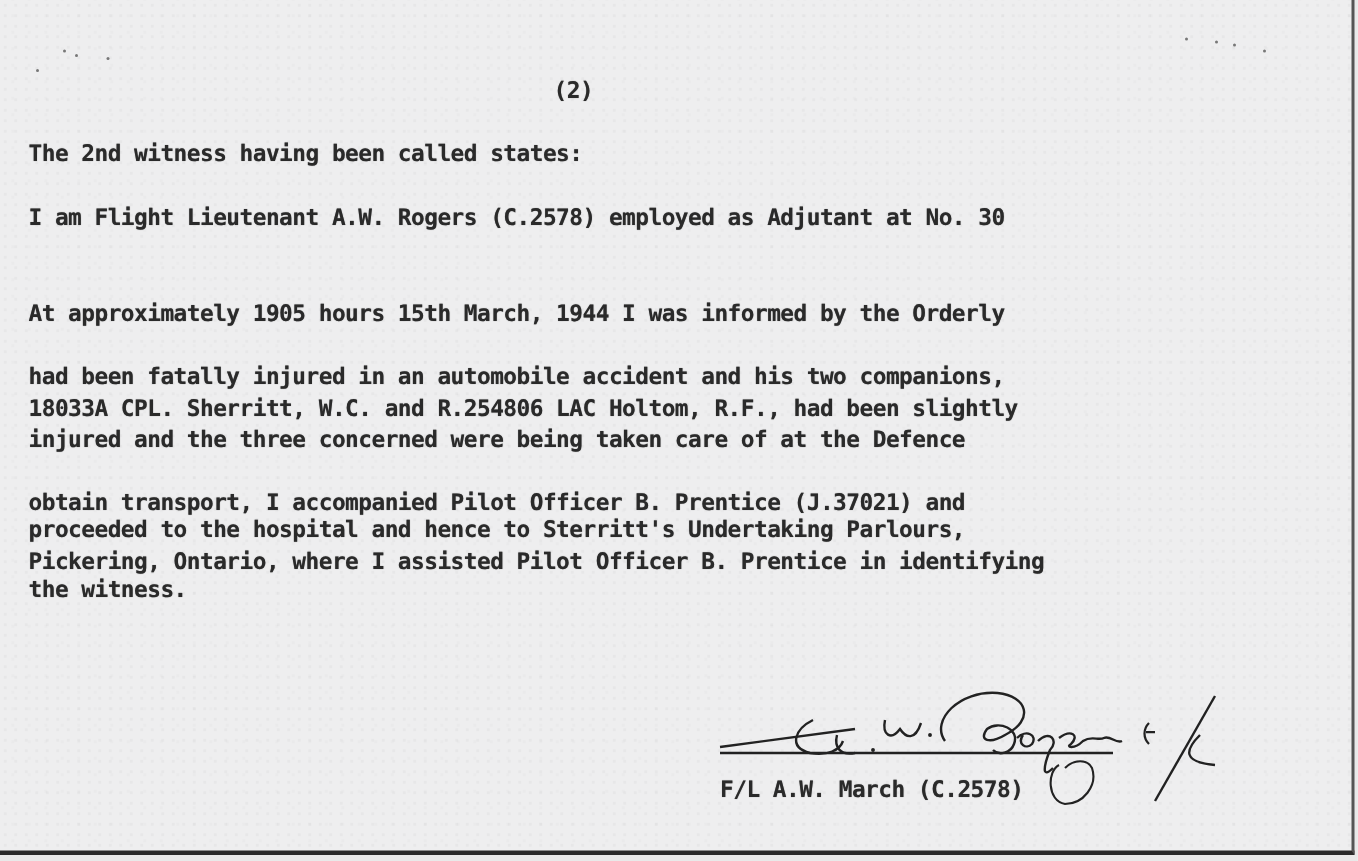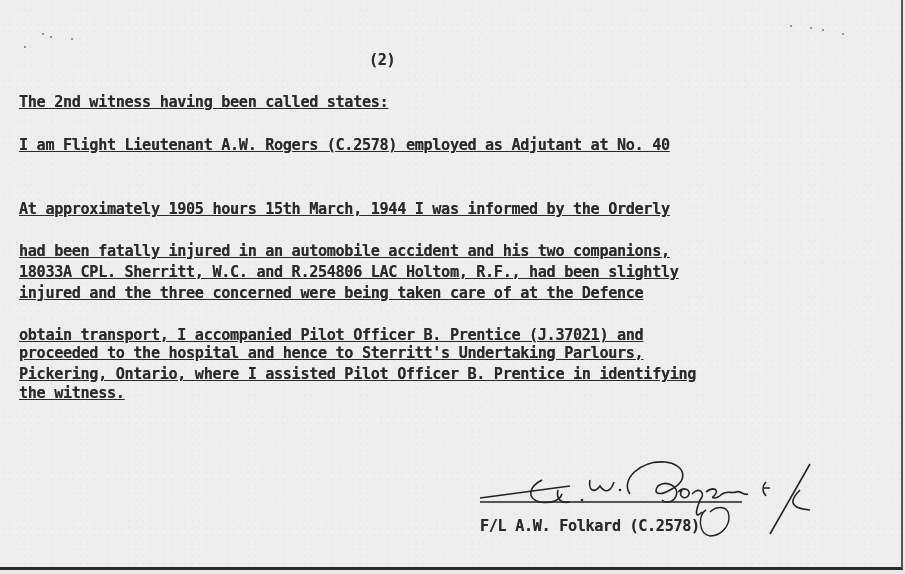--- a/index.html
+++ b/index.html
@@ -25,21 +25,21 @@
       font-family: "DejaVu Sans Mono", "Liberation Mono", monospace;
       color: #2a2a2a;
       font-size: 15.2px;
       letter-spacing: -0.35px;
       position: absolute;
       white-space: pre;
       font-weight: bold;
       text-shadow: 0 0 0.6px rgba(40,40,40,0.6);
     }
     .page-num { left: 369px; top: 51px; }
-    .line { left: 19px; text-decoration: underline; }
+    .line { left: 19px; }
     .speck { position: absolute; width: 2px; height: 2px; background: #777; border-radius: 50%; }
     .sig-svg { position: absolute; left: 470px; top: 450px; }
   </style>
 </head>
 <body>
 
 <div class="page">
 
   <span class="speck" style="left:24px;top:46px"></span>
   <span class="speck" style="left:42px;top:33px"></span>
@@ -47,21 +47,21 @@
   <span class="speck" style="left:71px;top:38px"></span>
   <span class="speck" style="left:790px;top:25px"></span>
   <span class="speck" style="left:810px;top:27px"></span>
   <span class="speck" style="left:822px;top:29px"></span>
   <span class="speck" style="left:842px;top:33px"></span>
 
   <div class="type page-num">(2)</div>
 
   <div class="type line" style="top:93px">The 2nd witness having been called states:</div>
 
-  <div class="type line" style="top:136px">I am Flight Lieutenant A.W. Rogers (C.2578) employed as Adjutant at No. 40</div>
+  <div class="type line" style="top:136px">I am Flight Lieutenant A.W. Rogers (C.2578) employed as Adjutant at No. 30</div>
 
   <div class="type line" style="top:200px">At approximately 1905 hours 15th March, 1944 I was informed by the Orderly</div>
   <div class="type line" style="top:242px">had been fatally injured in an automobile accident and his two companions,</div>
   <div class="type line" style="top:263px">18033A CPL. Sherritt, W.C. and R.254806 LAC Holtom, R.F., had been slightly</div>
   <div class="type line" style="top:284px">injured and the three concerned were being taken care of at the Defence</div>
   <div class="type line" style="top:326px">obtain transport, I accompanied Pilot Officer B. Prentice (J.37021) and</div>
   <div class="type line" style="top:365px">Pickering, Ontario, where I assisted Pilot Officer B. Prentice in identifying</div>
   <div class="type line" style="top:344px">proceeded to the hospital and hence to Sterritt's Undertaking Parlours,</div>
   <div class="type line" style="top:384px">the witness.</div>
 
@@ -81,14 +81,14 @@
 
     <path d="M296 32 C 292 36, 292 42, 296 46 M294 38 L300 38" stroke="#222" stroke-width="1.5" fill="none"></path>
     <path d="M340 14 L 300 84" stroke="#222" stroke-width="1.6" fill="none"></path>
     <path d="M330 40 C 320 50, 318 58, 340 60" stroke="#222" stroke-width="1.6" fill="none"></path>
 
     <path d="M10 52 L 272 52" stroke="#222" stroke-width="1.6" fill="none"></path>
 
     <path d="M236 60 C 228 64, 228 84, 240 86 C 252 86, 262 74, 258 62 C 255 56, 246 56, 240 62" stroke="#222" stroke-width="1.4" fill="none"></path>
   </svg>
 
-  <div class="type" style="left:480px;top:517px">F/L A.W. Folkard (C.2578)</div>
+  <div class="type" style="left:480px;top:517px">F/L A.W. March (C.2578)</div>
 </div>
 
 </body></html>

